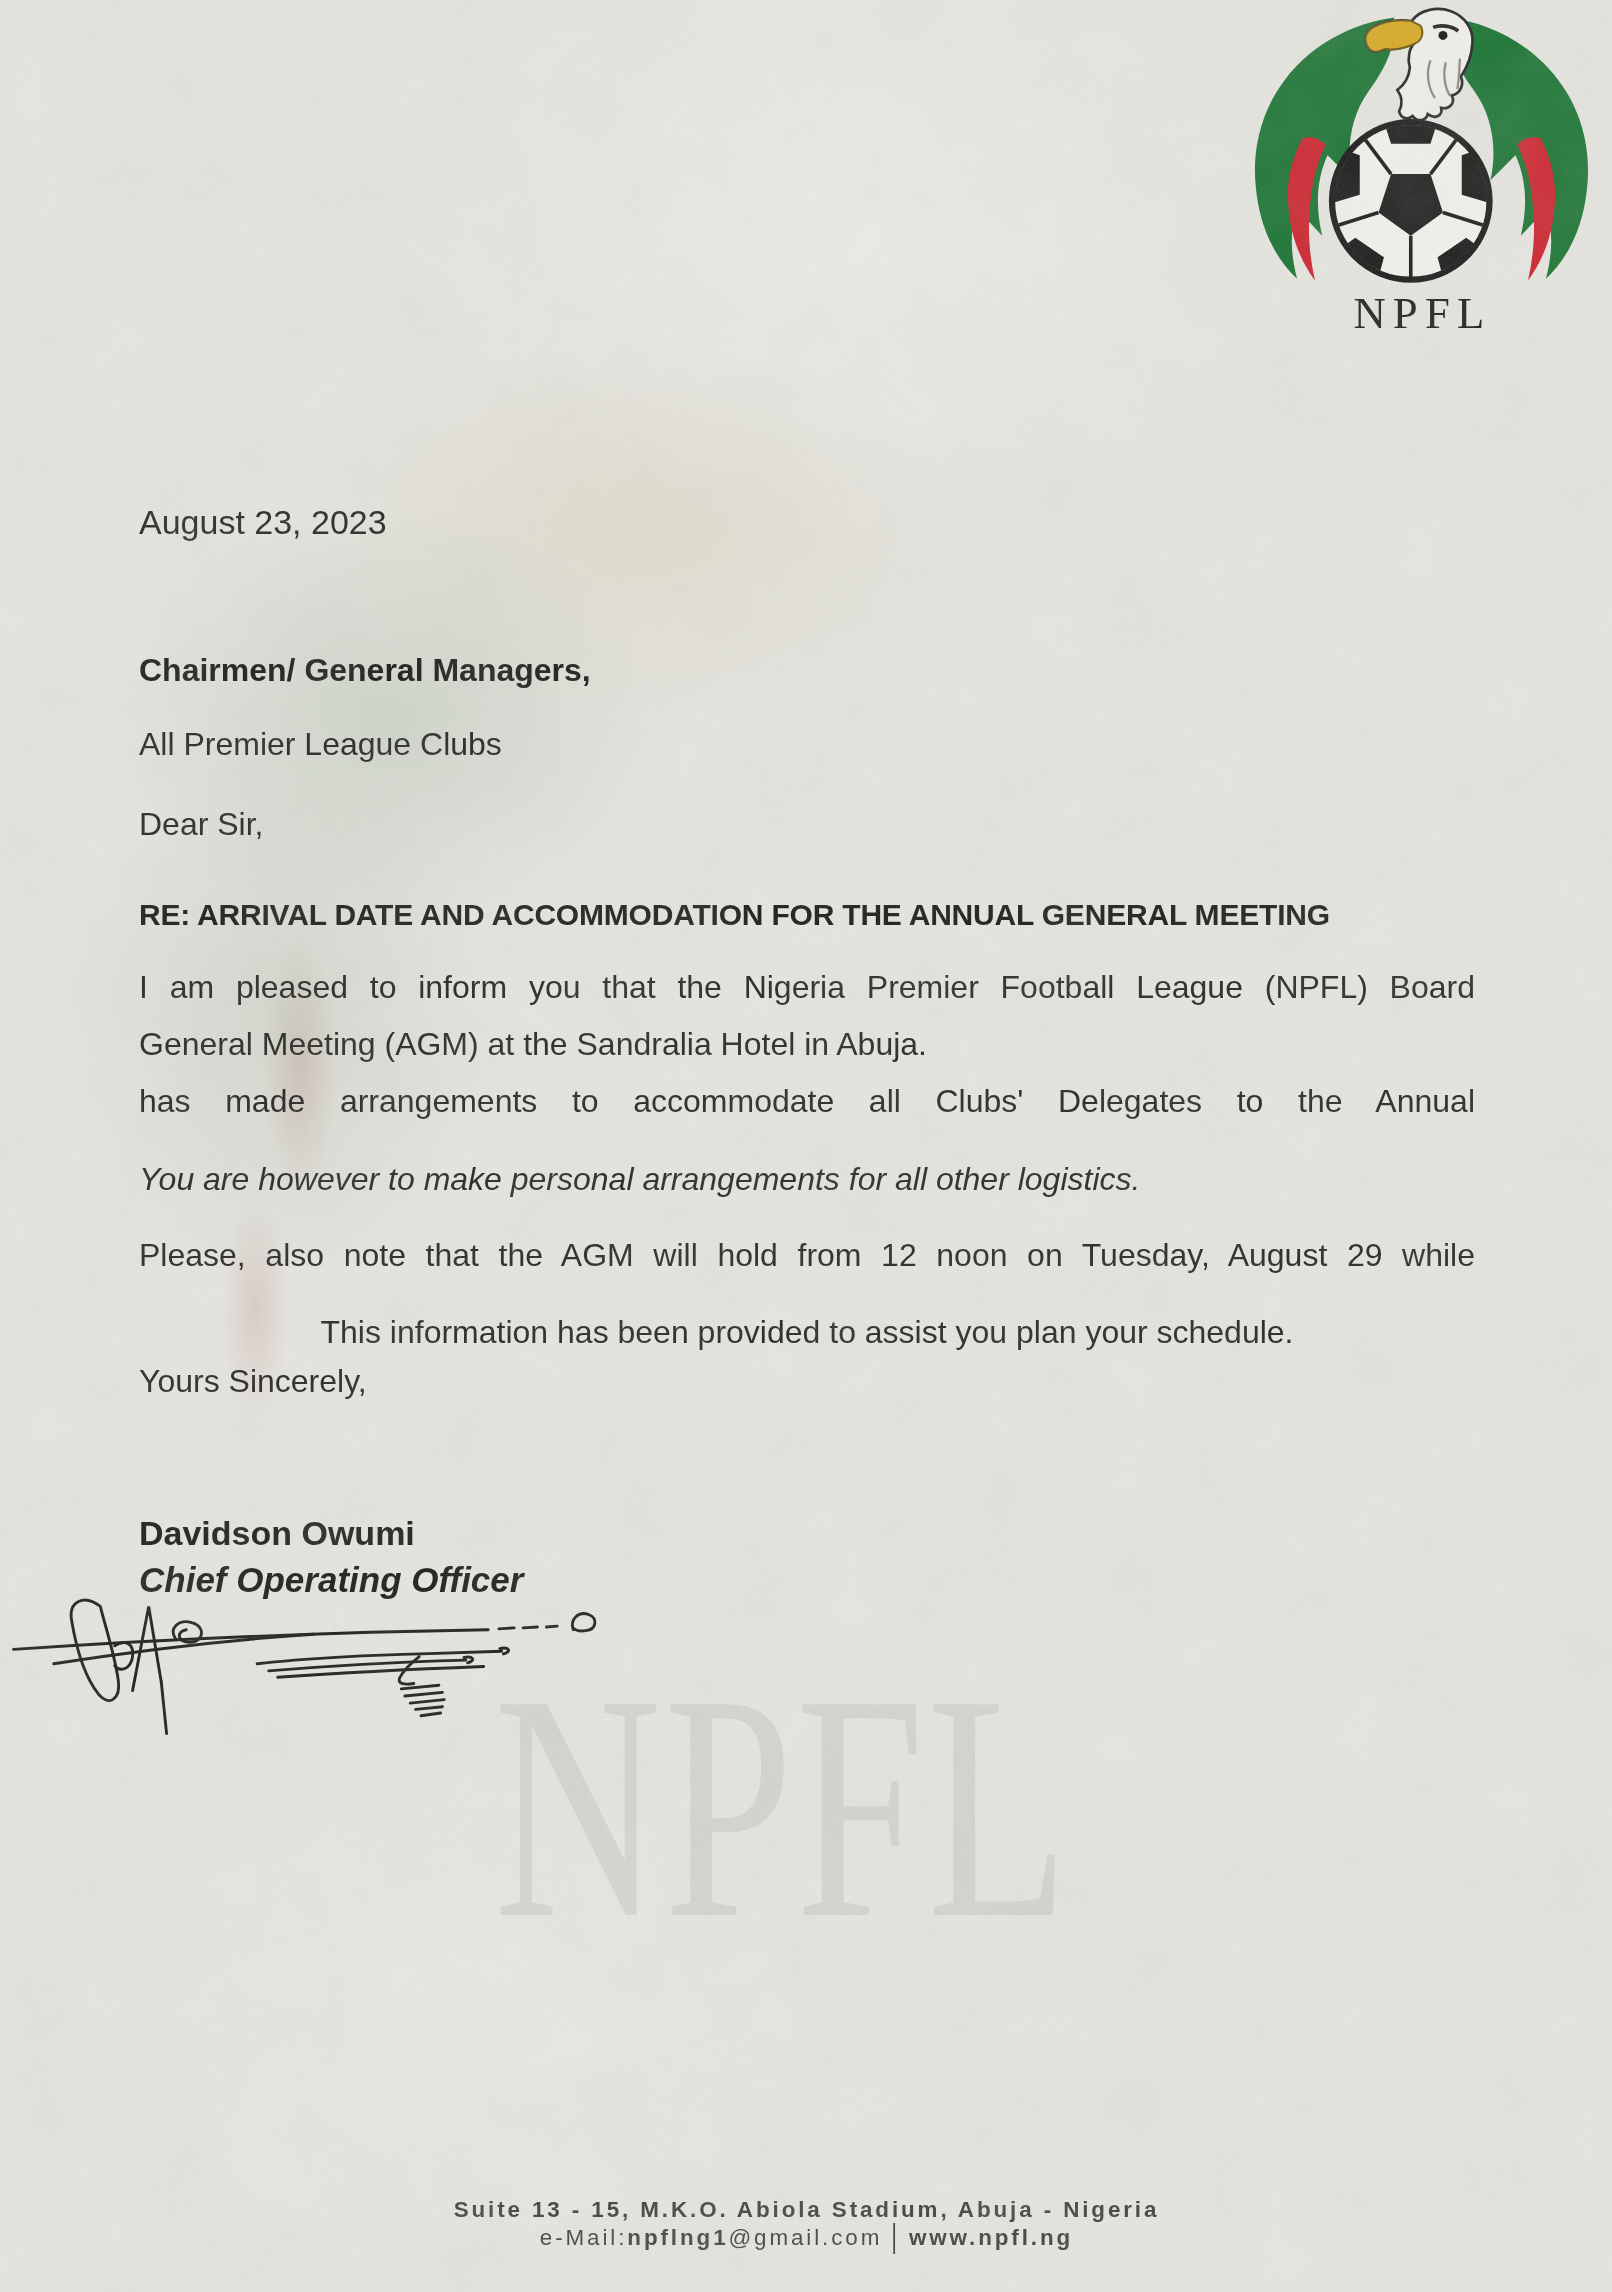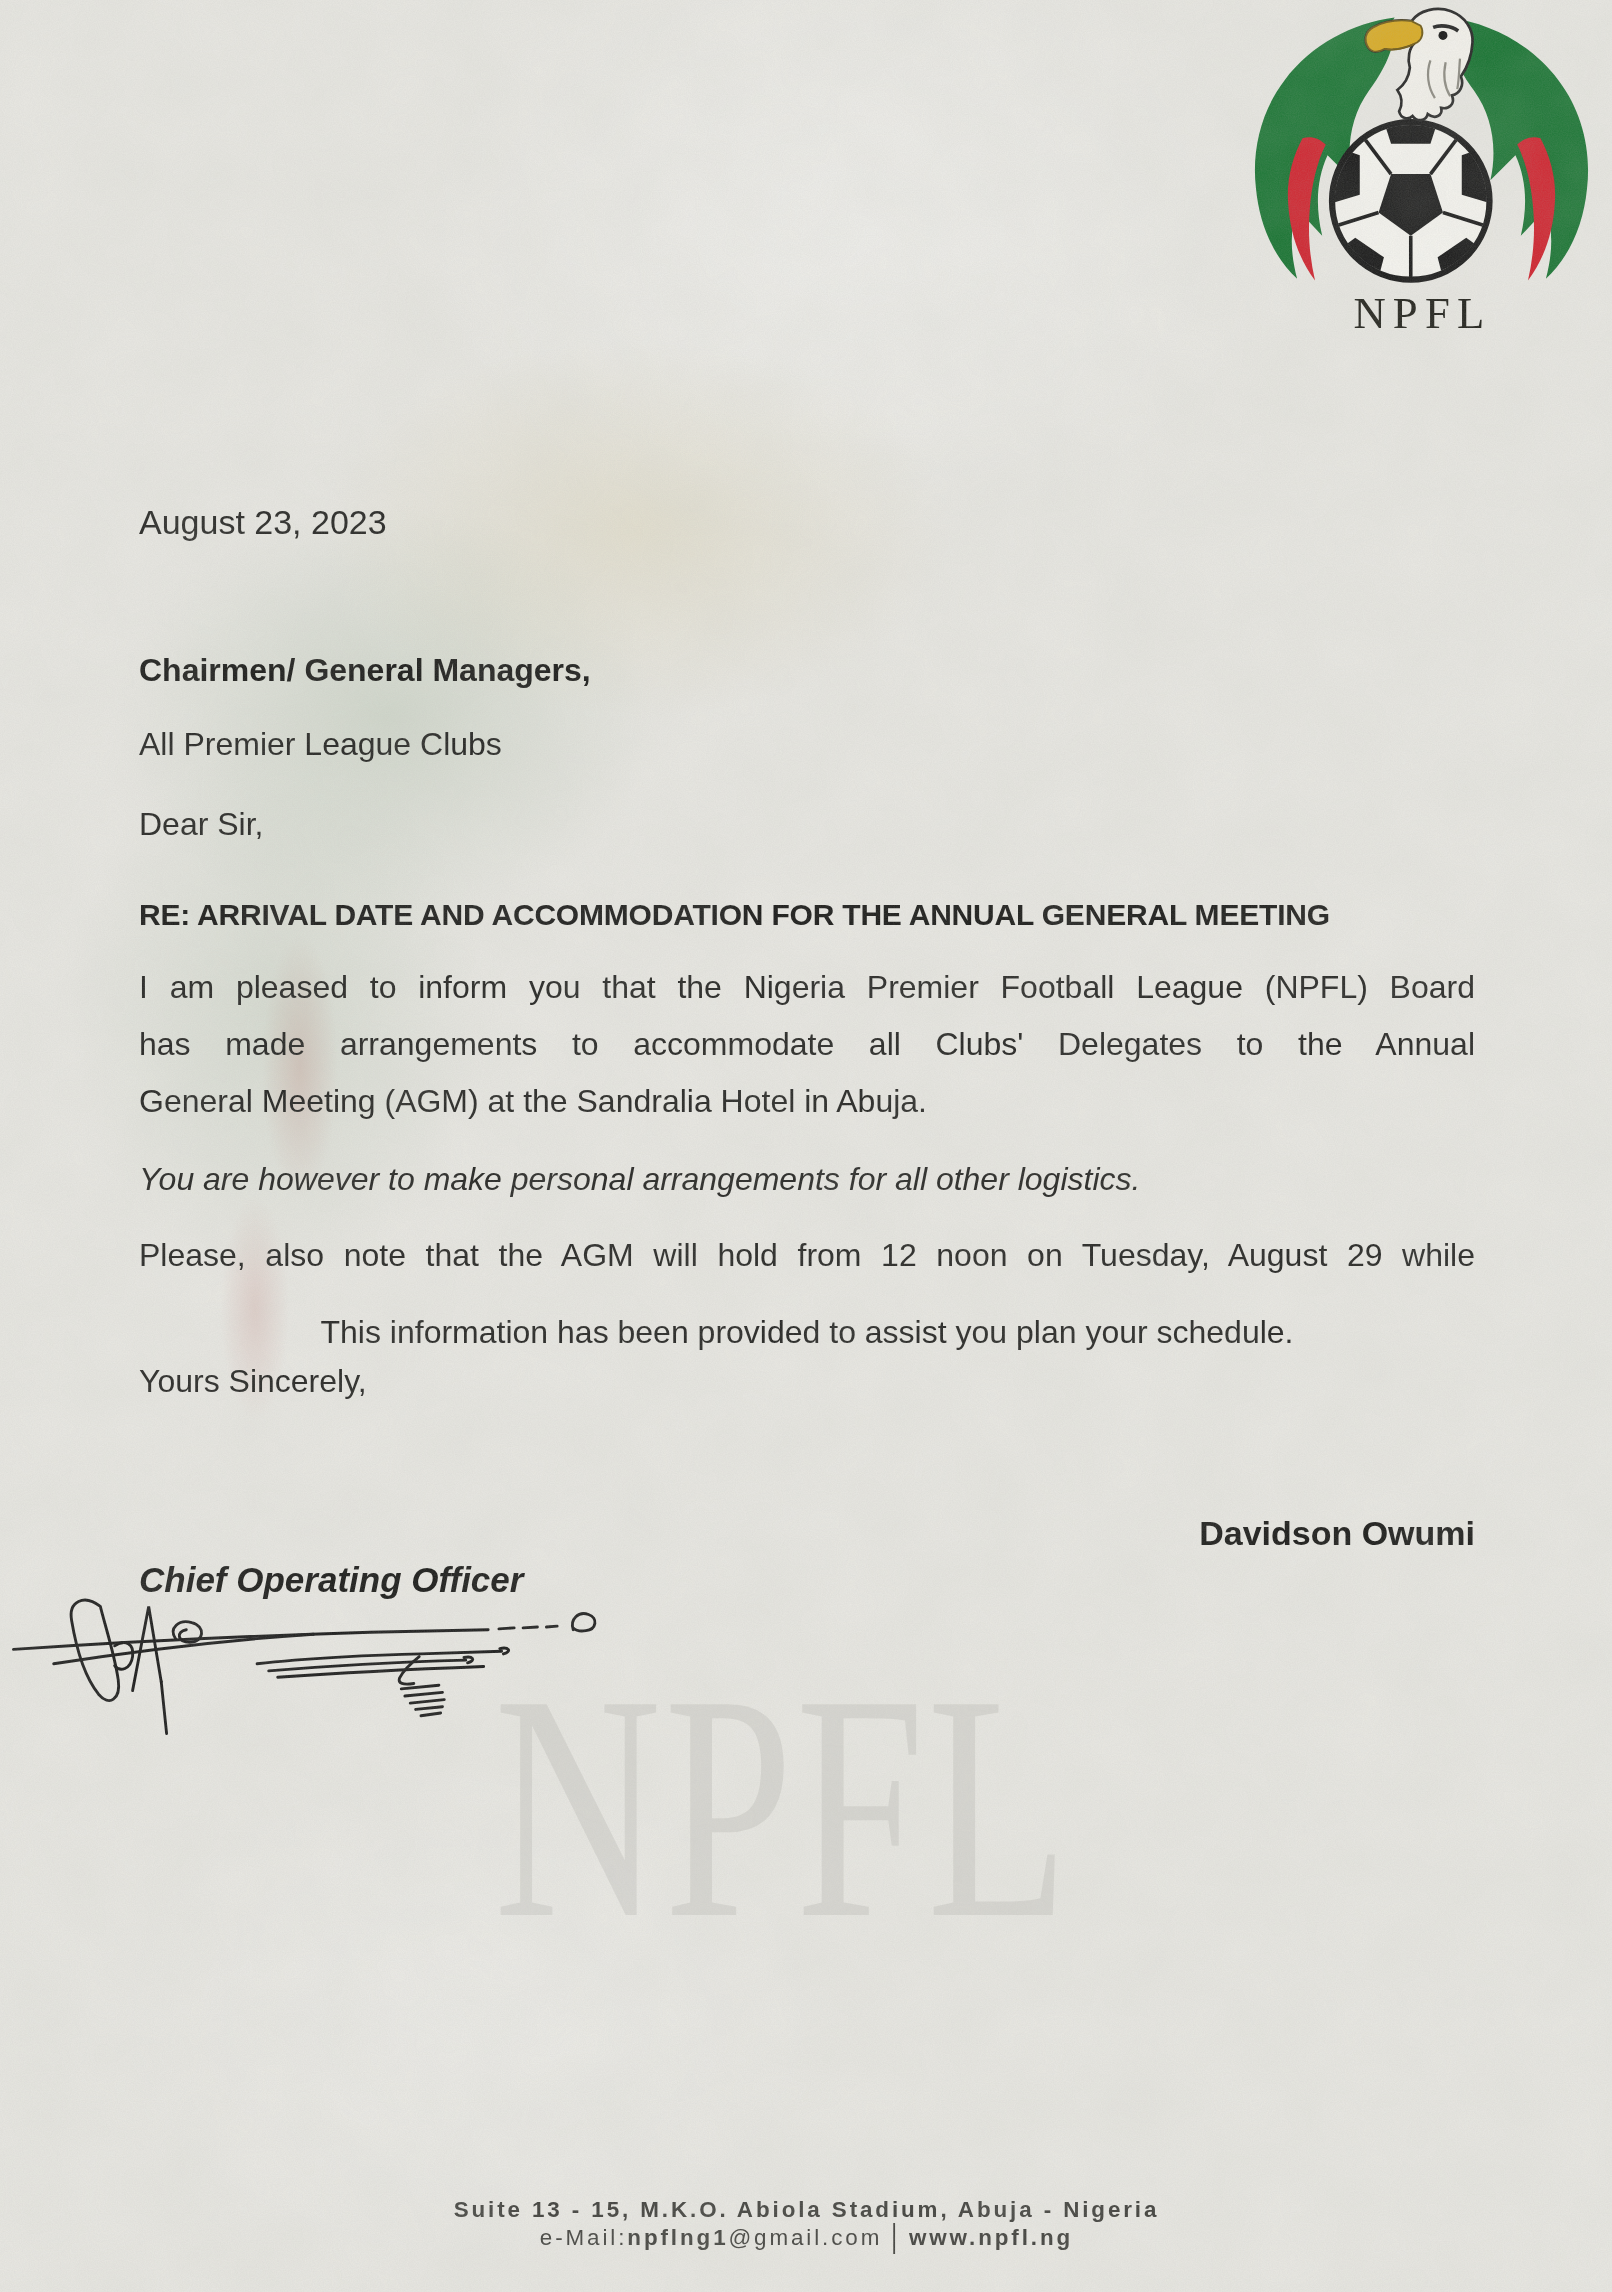--- a/index.html
+++ b/index.html
@@ -36,21 +36,21 @@
   .recipient-1{font-weight:bold;color:#141412;margin-top:107px;}
   .recipient-2{margin-top:33px;}
   .salutation{margin-top:39px;}
   .subject-line{font-weight:bold;color:#141412;font-size:30px;line-height:41px;margin-top:49px;white-space:nowrap;letter-spacing:-0.2px;}
   .para{font-size:32px;}
   .para .ln{line-height:57px;}
   .para .ln.stretch{text-align:justify;text-align-last:justify;}
   .p1{margin-top:24px;} .p2{margin-top:25px;} .p3{margin-top:20.6px;font-style:italic;}
   .p4{margin-top:19.7px;} .p5{margin-top:19.7px;text-align:center;}
   .closing{margin-top:0px;}
-  .signatory-name{font-weight:bold;color:#141412;font-size:34px;line-height:41px;margin-top:111px;text-align:right;}
+  .signatory-name{font-weight:bold;color:#141412;font-size:34px;line-height:41px;margin-top:111px;}
   .signatory-title{font-weight:bold;font-style:italic;color:#141412;font-size:35px;line-height:43px;margin-top:4.5px;}
   .signature-svg{position:absolute;left:0;top:1592px;z-index:4;}
   .footer{
     position:absolute;left:0;top:2196px;width:100%;z-index:3;
     text-align:center;color:#3c3c38;
     font-size:22.4px;line-height:28px;font-weight:bold;letter-spacing:2.9px;
   }
   .footer .regular{font-weight:normal;}
   .footer .sep{font-weight:normal;display:inline-block;transform:scaleY(1.5) translateY(-0.9px);padding:0 9px;}
 </style>
@@ -134,22 +134,22 @@
 
   <div class="content">
     <div class="line date-line">August 23, 2023</div>
     <div class="line recipient-1">Chairmen/ General Managers,</div>
     <div class="line recipient-2">All Premier League Clubs</div>
     <div class="line salutation">Dear Sir,</div>
     <div class="subject-line">RE: ARRIVAL DATE AND ACCOMMODATION FOR THE ANNUAL GENERAL MEETING</div>
 
     <div class="para p1">
       <div class="ln stretch">I am pleased to inform you that the Nigeria Premier Football League (NPFL) Board</div>
+      <div class="ln">General Meeting (AGM) at the Sandralia Hotel in Abuja.</div>
       <div class="ln stretch">has made arrangements to accommodate all Clubs' Delegates to the Annual</div>
-      <div class="ln">General Meeting (AGM) at the Sandralia Hotel in Abuja.</div>
     </div>
 
 
     <div class="para p3">
       <div class="ln">You are however to make personal arrangements for all other logistics.</div>
     </div>
 
     <div class="para p4">
       <div class="ln stretch">Please, also note that the AGM will hold from 12 noon on Tuesday, August 29 while</div>
     </div>

